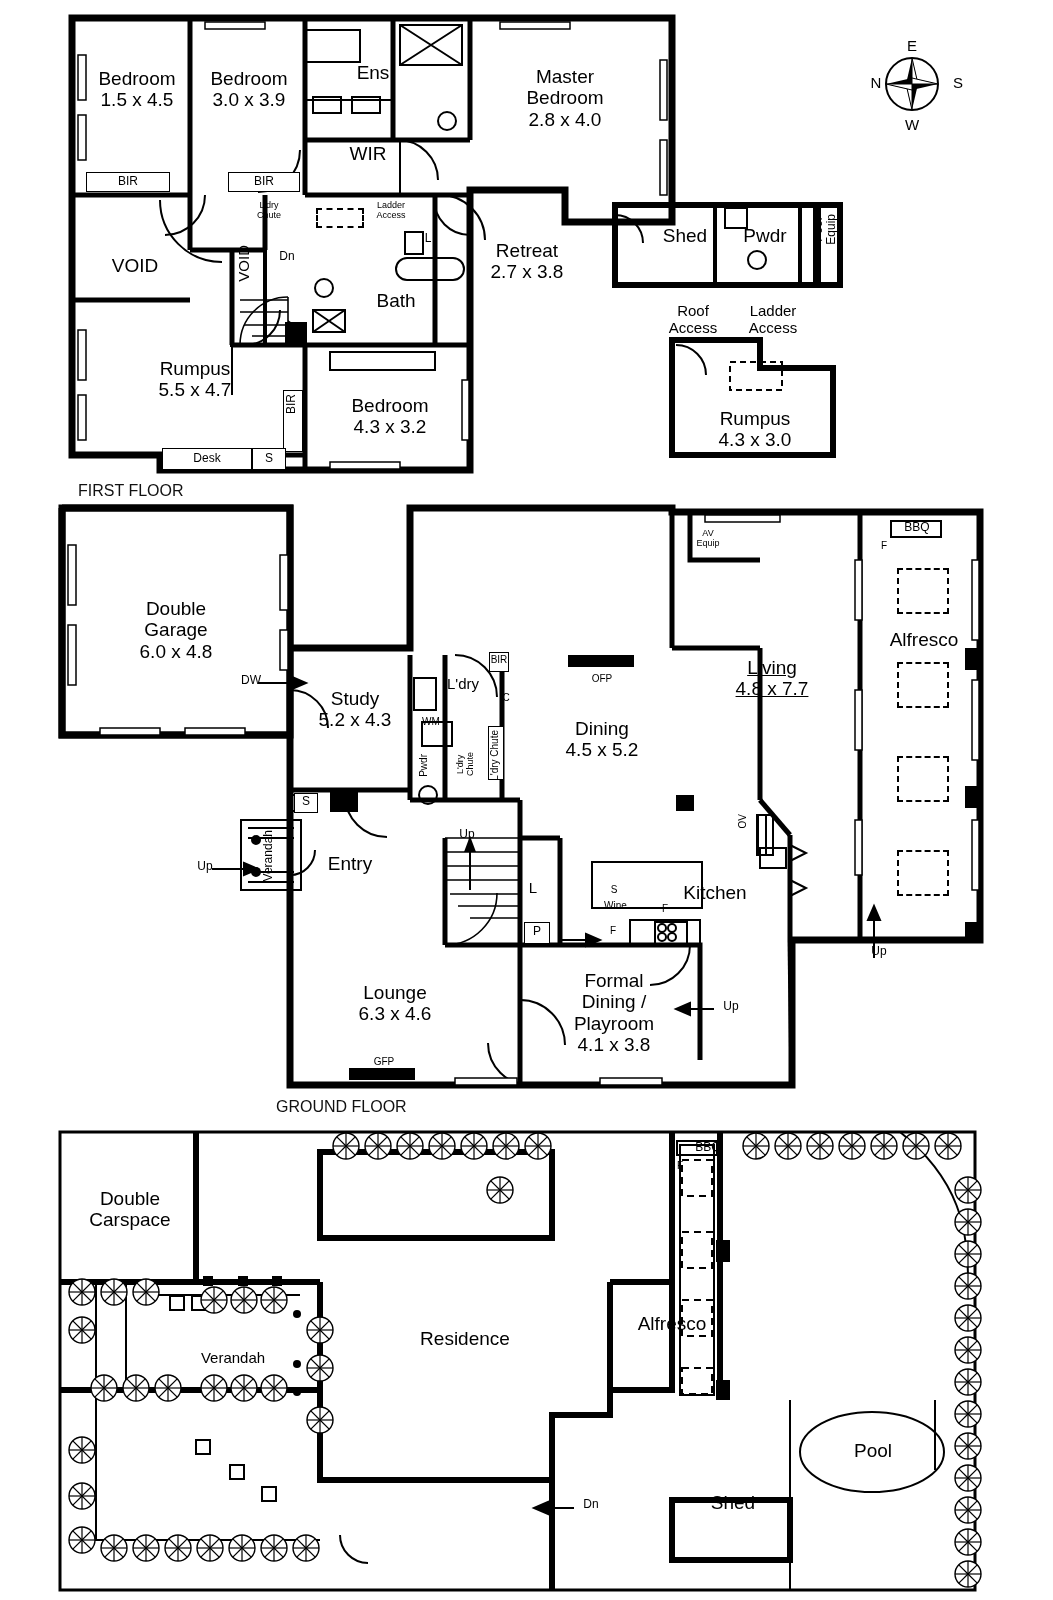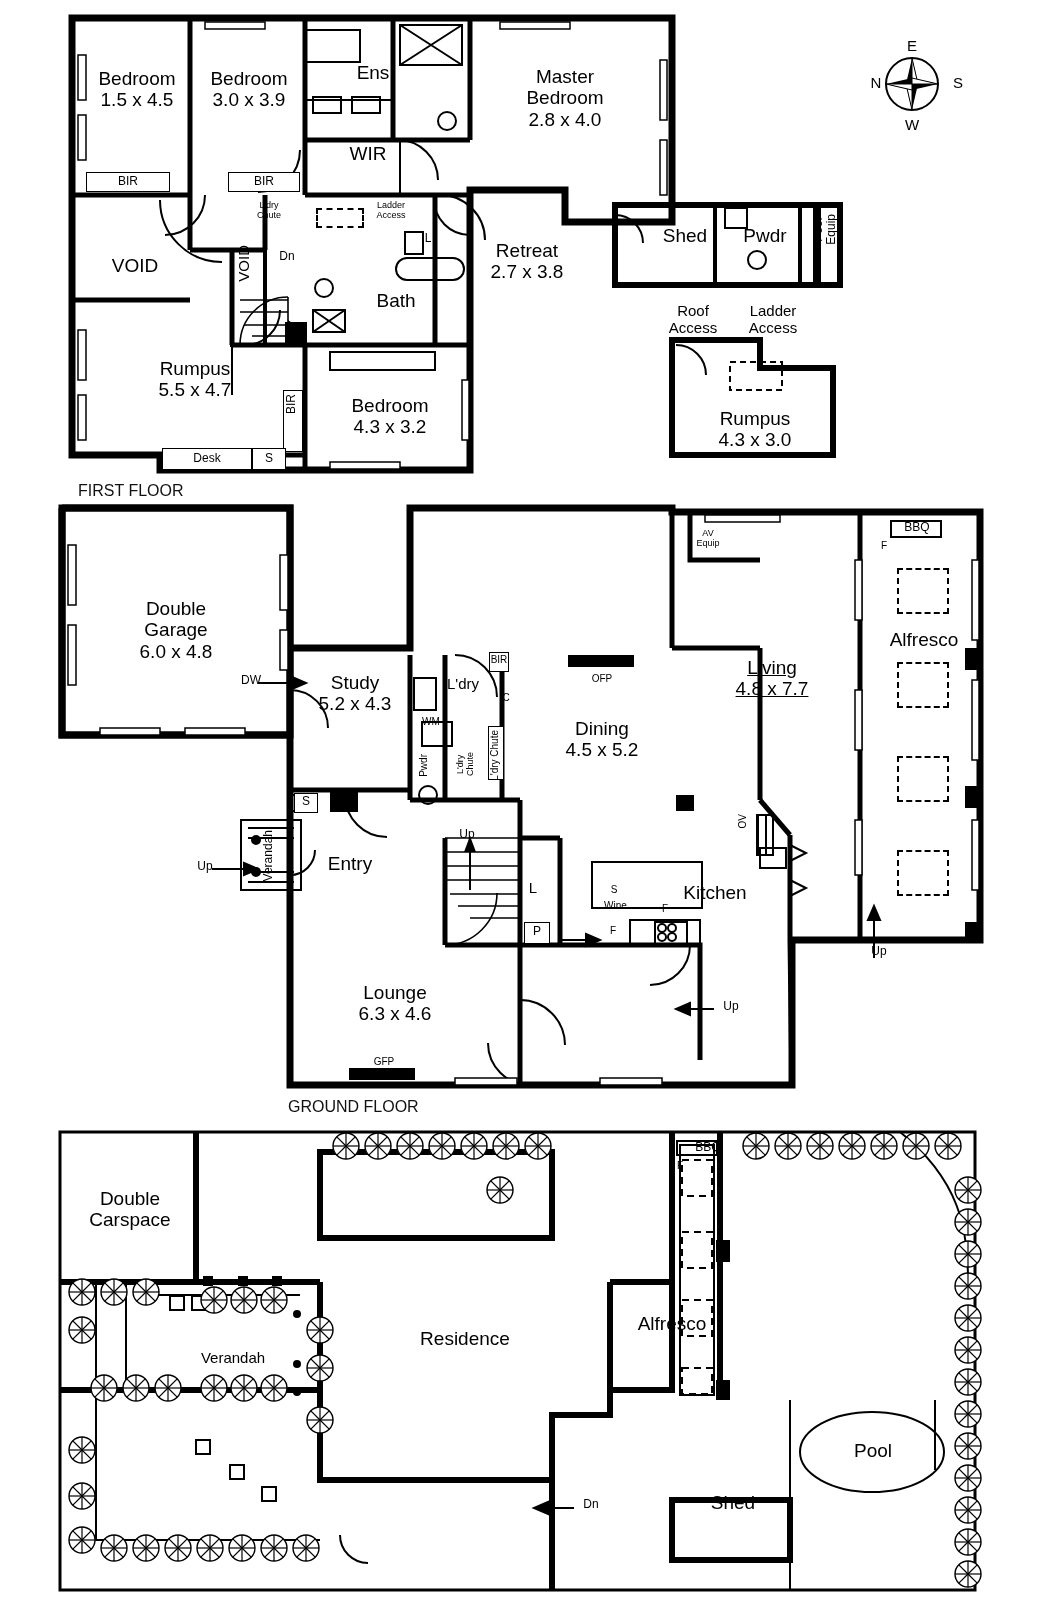--- a/index.html
+++ b/index.html
@@ -348,36 +348,39 @@
     <span>Rumpus</span><br><span>4.3 x 3.0</span>
   </div>
 
   <div class="sect" style="left:78px;top:482px;">
     <span>FIRST FLOOR</span>
   </div>
 
   <div class="lbl room" style="left:108px;top:598px;width:136px;">
     Double<br>Garage<br><span>6.0 x 4.8</span>
   </div>
-  <div class="lbl room" style="left:296px;top:672px;width:118px;text-align:center;">
+  <div class="lbl room" style="left:296px;top:688px;width:118px;text-align:center;">
     <span>Study</span><br><span>5.2 x 4.3</span>
   </div>
   <div class="lbl mid" style="left:432px;top:676px;width:62px;"><span>L'dry</span></div>
   <div class="lbl room" style="left:542px;top:718px;width:120px;">
     <span>Dining</span><br><span>4.5 x 5.2</span>
   </div>
   <div class="lbl room" style="left:712px;top:657px;width:120px;text-decoration:underline;">
     <span>Living</span><br><span>4.8 x 7.7</span>
   </div>
   <div class="lbl room" style="left:872px;top:629px;width:104px;"><span>Alfresco</span></div>
   <div class="lbl room" style="left:665px;top:882px;width:100px;"><span>Kitchen</span></div>
   <div class="lbl room" style="left:310px;top:853px;width:80px;"><span>Entry</span></div>
   <div class="lbl sm vert" style="left:262px;top:830px;width:22px;"><span>Verandah</span></div>
   <div class="lbl room" style="left:330px;top:982px;width:130px;">
     <span>Lounge</span><br><span>6.3 x 4.6</span>
+  </div>
+  <div class="lbl room wrap" style="left:554px;top:970px;width:120px;">
+    Formal<br>Dining /<br>Playroom<br><span>4.1 x 3.8</span>
   </div>
 
   <div class="lbl tiny wrap" style="left:686px;top:528px;width:44px;">AV<br>Equip</div>
   <div class="lbl sm" style="left:895px;top:521px;width:44px;"><span>BBQ</span></div>
   <div class="lbl xs" style="left:876px;top:540px;width:16px;"><span>F</span></div>
   <div class="lbl xs" style="left:580px;top:673px;width:44px;"><span>OFP</span></div>
   <div class="lbl xs" style="left:362px;top:1056px;width:44px;"><span>GFP</span></div>
   <div class="lbl xs" style="left:414px;top:716px;width:34px;"><span>WM</span></div>
   <div class="lbl xs vert" style="left:418px;top:754px;width:14px;"><span>Pwdr</span></div>
   <div class="lbl tiny vert" style="left:455px;top:752px;width:24px;">L'dry<br>Chute</div>
@@ -412,21 +415,21 @@
         <polygon points="244,863 258,869 244,875" fill="#000"></polygon>
       <path d="M874,958 L874,920"></path>
         <polygon points="868,920 874,906 880,920" fill="#000"></polygon>
       <path d="M714,1009 L690,1009"></path>
         <polygon points="690,1003 676,1009 690,1015" fill="#000"></polygon>
       <path d="M560,940 L586,940"></path>
         <polygon points="586,934 600,940 586,946" fill="#000"></polygon>
     </g>
   </svg>
 
-  <div class="sect" style="left:288px;top:1098px;">
+  <div class="sect" style="left:276px;top:1098px;">
     <span>GROUND FLOOR</span>
   </div>
 
   <div class="lbl room wrap" style="left:70px;top:1188px;width:120px;">Double<br>Carspace</div>
   <div class="lbl room" style="left:395px;top:1328px;width:140px;"><span>Residence</span></div>
   <div class="lbl room" style="left:622px;top:1313px;width:100px;"><span>Alfresco</span></div>
   <div class="lbl mid" style="left:188px;top:1350px;width:90px;"><span>Verandah</span></div>
   <div class="lbl room" style="left:838px;top:1440px;width:70px;"><span>Pool</span></div>
   <div class="lbl room" style="left:692px;top:1492px;width:82px;"><span>Shed</span></div>
   <div class="lbl sm" style="left:688px;top:1141px;width:40px;"><span>BBQ</span></div>

